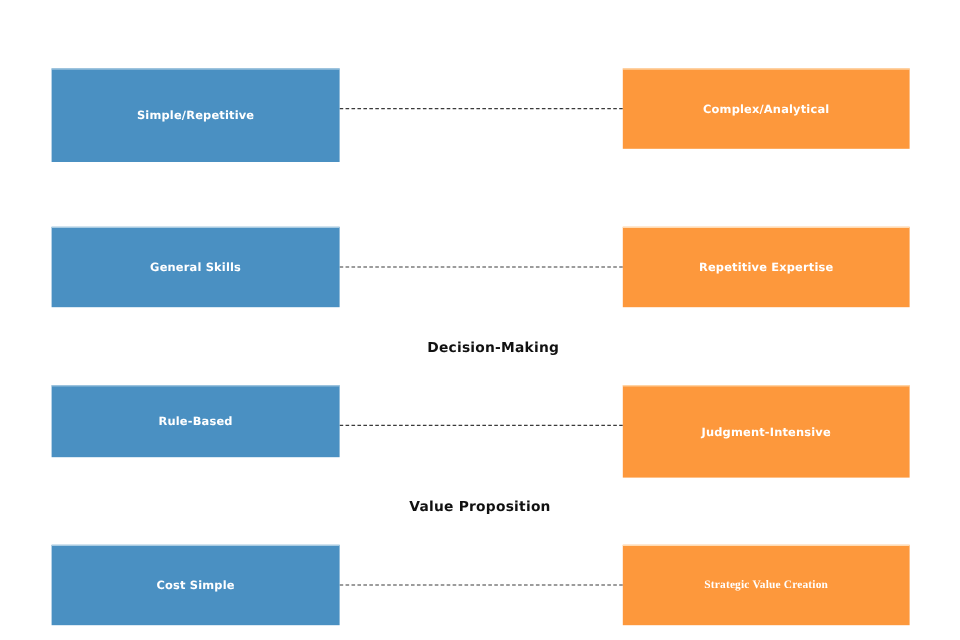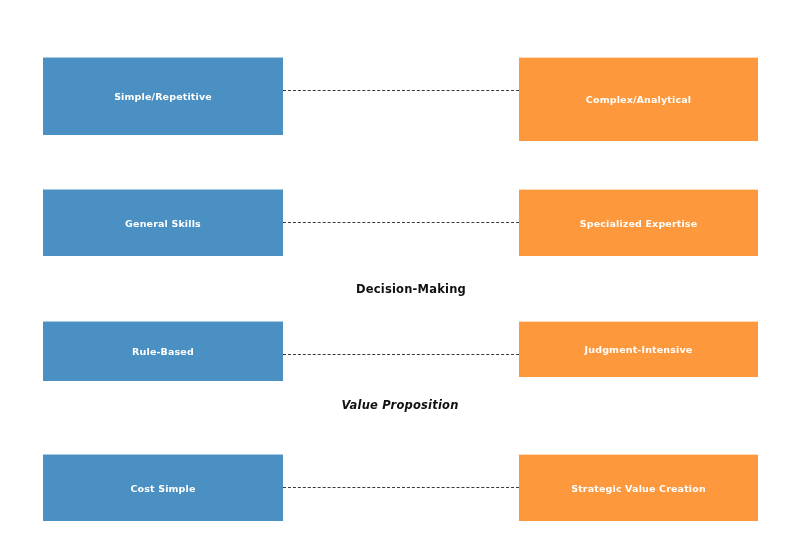--- a/index.html
+++ b/index.html
@@ -68,50 +68,50 @@
 </head>
 <body>
 
 <div class="canvas">
 
   <div class="row">
     <div class="connector" style="top:90px;"></div>
     <div class="box box-left" style="top:57px; height:78px;">
       <span>Simple/Repetitive</span>
     </div>
-    <div class="box box-right" style="top:57px; height:84px;justify-content:center;">
+    <div class="box box-right" style="top:57px; height:67px;justify-content:center;">
       <span>Complex/Analytical</span>
     </div>
   </div>
 
   <div class="row">
     <div class="connector" style="top:222px;"></div>
     <div class="box box-left" style="top:189px; height:67px;text-align:center;">
       <span>General Skills</span>
     </div>
     <div class="box box-right" style="top:189px; height:67px;">
-      <span>Specialized Expertise</span>
+      <span>Repetitive Expertise</span>
     </div>
   </div>
 
   <div class="section-title" style="top:282px;padding-left:11px;">Decision-Making</div>
   <div class="row">
     <div class="connector" style="top:354px;"></div>
     <div class="box box-left" style="top:321px; height:60px;">
       <span>Rule-Based</span>
     </div>
-    <div class="box box-right" style="top:321px; height:56px;">
+    <div class="box box-right" style="top:321px; height:77px;">
       <span>Judgment-Intensive</span>
     </div>
   </div>
 
-  <div class="section-title" style="top:398px;font-style:italic;">Value Proposition</div>
+  <div class="section-title" style="top:415px;">Value Proposition</div>
   <div class="row">
     <div class="connector" style="top:487px;"></div>
     <div class="box box-left" style="top:454px; height:67px;">
       <span>Cost Simple</span>
     </div>
-    <div class="box box-right" style="top:454px; height:67px;">
+    <div class="box box-right" style="top:454px; height:67px;font-family:Liberation Serif, serif;">
       <span>Strategic Value Creation</span>
     </div>
   </div>
 
 </div>
 
 </body></html>

